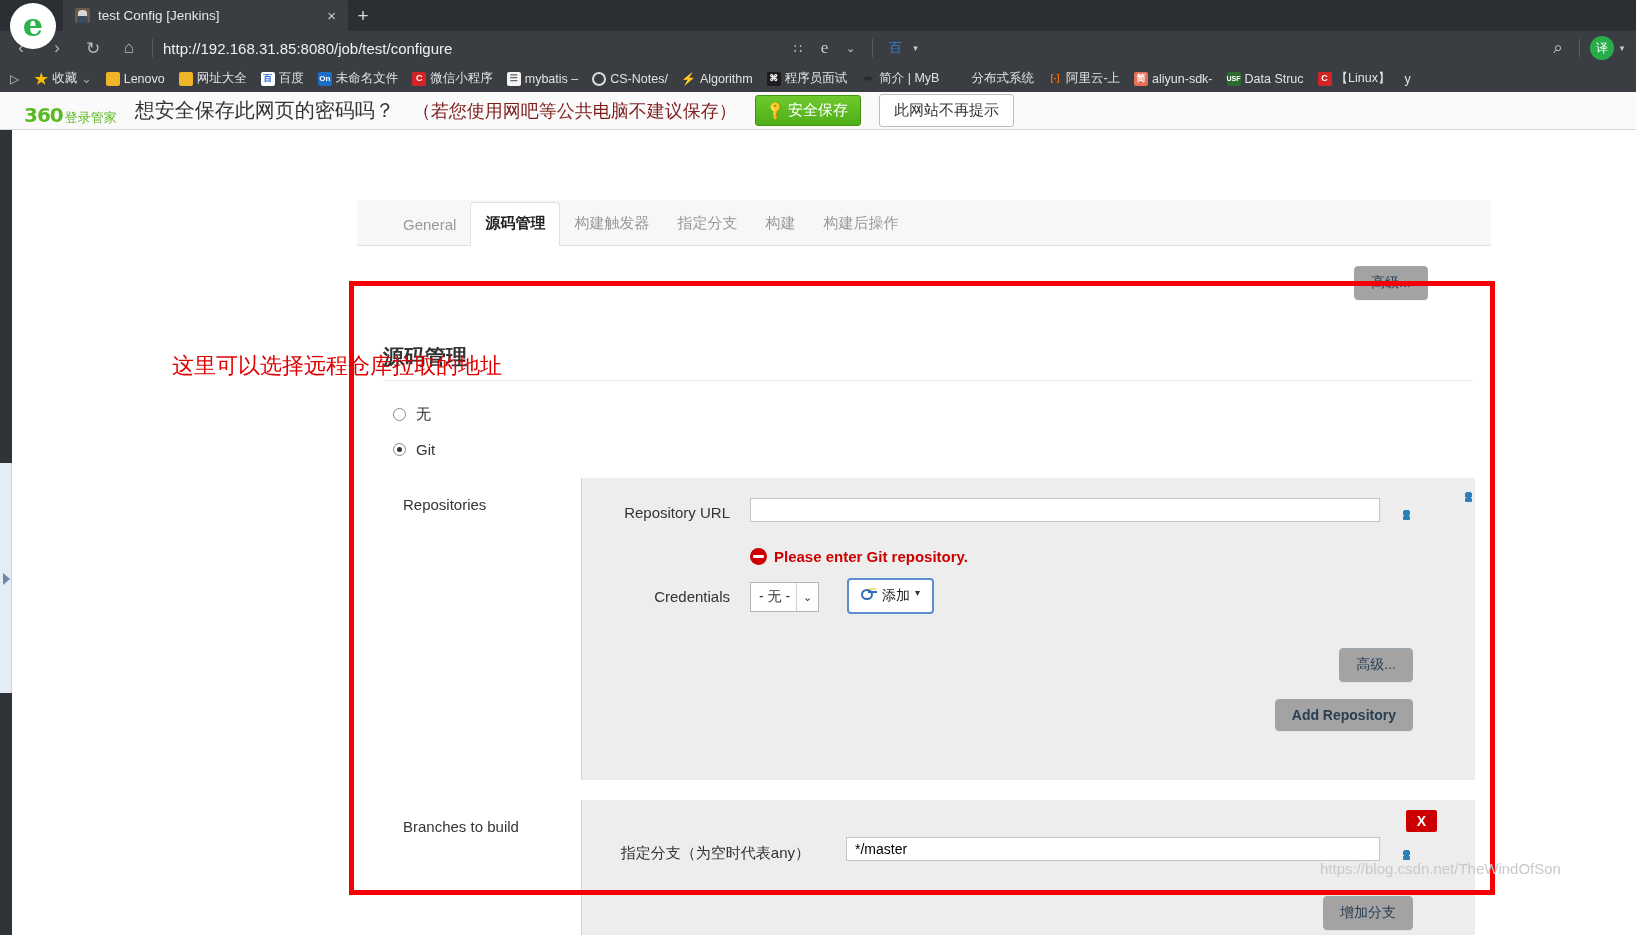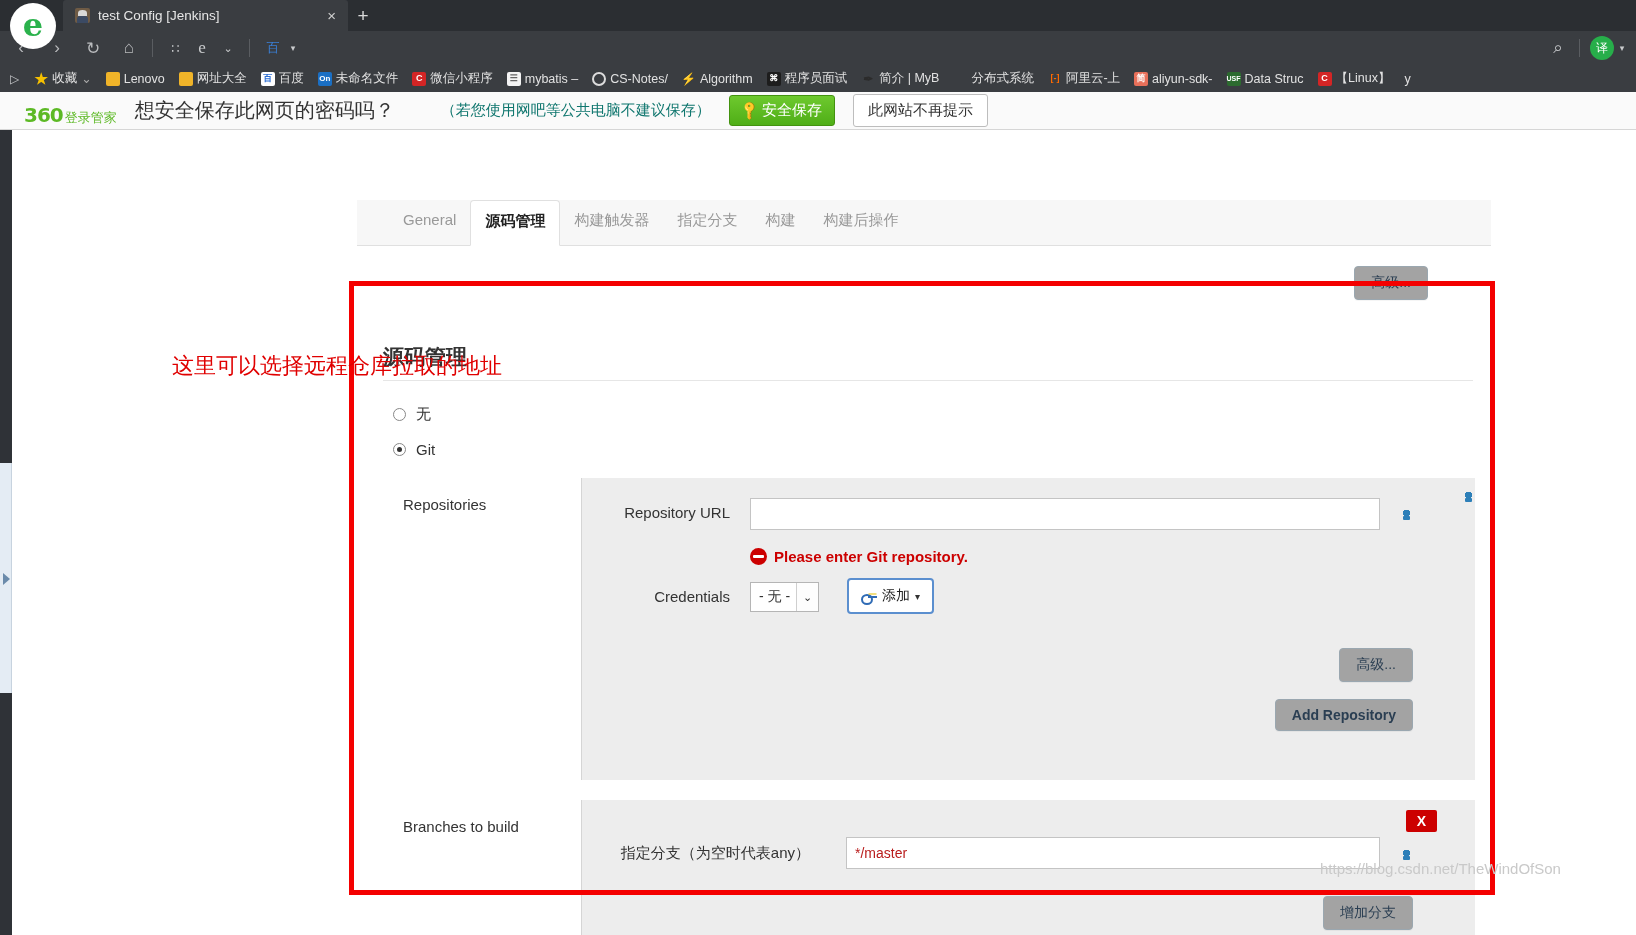--- a/index.html
+++ b/index.html
@@ -63,21 +63,21 @@
   .ico-none { background:none; }
   .bm .sub { color:#aaa; }
 
   
   #pwbar { position:absolute; left:0; top:92px; width:1636px; height:38px; background:#fafafa;
            border-bottom:1px solid #d6d6d6; display:flex; align-items:center; padding-left:24px; gap:18px;}
   #logo360 { display:flex; align-items:baseline; gap:2px;margin-top:9px; }
   #logo360 .n360 { color:#5cb924; font-size:20px; font-weight:bold; font-family:"DejaVu Sans", sans-serif; letter-spacing:-1px;}
   #logo360 .mgr { color:#5cb924; font-size:13px; }
   #pwq { color:#333; font-size:20px; }
-  #pwhint { color:#0f766e; font-size:15px;margin-left:28px; }
+  #pwhint { color:#7f1d1d; font-size:18px; }
   #savebtn { background:linear-gradient(#6ec92e,#4fae17); border:1px solid #43920f; border-radius:3px;
              color:#fff; font-size:15px; padding:5px 12px; display:flex; align-items:center; gap:4px; cursor:pointer;}
   #savebtn .key { color:#ffe082; font-size:13px; transform:rotate(-45deg); }
   #nobtn { background:#fff; border:1px solid #bdbdbd; border-radius:3px; color:#333; font-size:15px;
            padding:6px 14px; cursor:pointer; }
 
   
   #page { position:absolute; left:0; top:130px; width:1636px; height:805px; background:#fff; }
   #leftdark1 { position:absolute; left:0; top:0; width:12px; height:333px; background:#2f3237; }
   #lefthandleWrap { position:absolute; left:0; top:333px; width:12px; height:230px; background:#e4ecf4; border-right:1px solid #c7d3df;}
@@ -87,21 +87,21 @@
 
   #breadcrumbbar { position:absolute; left:12px; top:0; width:1624px; height:48px; background:#fafafa; border-bottom:1px solid #eee; }
   .crumb { position:absolute; top:13px; color:#333; font-size:16px; font-weight:bold; }
   #crumb0 { left:28px; }
   #crumb1 { left:152px; }
 
   #content { position:absolute; left:357px; top:48px; width:1134px; height:757px; background:#fff; }
 
   
   #jtabs { position:absolute; left:0; top:22px; width:1134px; height:46px; background:#f7f7f7;
-           border-bottom:1px solid #e0e0e0; display:flex; padding-left:32px; }
+           border-bottom:1px solid #e0e0e0; display:flex; align-items:flex-end; padding-left:32px; }
   .jtab { font-size:15px; color:#999; padding:11px 14px 12px; cursor:pointer; white-space:nowrap; }
   .jtab.active { background:#fff; color:#222; font-weight:bold; border:1px solid #e0e0e0;
                  border-bottom:1px solid #fff; border-top-left-radius:4px; border-top-right-radius:4px;
                  margin-bottom:-1px; }
 
   #advTopRow { position:absolute; left:0; top:68px; width:1134px; height:72px; background:#fff; }
   #advTopBtn { position:absolute; right:63px; top:20px; }
 
   
   .jbtn { background:#a3a3a3; border:1px solid #9aa7b0; border-radius:4px; color:#2a3e52;
@@ -118,34 +118,34 @@
   .radioRow .rb.on::after { content:""; position:absolute; left:3px; top:3px; width:5px; height:5px; border-radius:50%; background:#333;}
   .radioRow .rlabel { font-size:15px; color:#333; }
   #rowNone { top:75px; }
   #rowGit  { top:111px; }
 
   #repoRow { position:absolute; left:24px; top:148px; width:1094px; height:160px; }
   #repoLabel { position:absolute; left:22px; top:18px; font-size:15px; color:#333; }
   #repoPanel { position:absolute; left:200px; top:0; width:894px; height:302px; background:#ededed; border-left:1px solid #d5d5d5;}
 
   .inputLabel { font-size:15px; color:#333; text-align:right; }
-  .jinput { background:#fff; border:1px solid #c4c4c4; height:32px; font-size:14px; color:#b91c1c;
+  .jinput { background:#fff; border:1px solid #c4c4c4; height:24px; font-size:14px; color:#000000;
             padding:4px 8px; font-family:"Liberation Sans", sans-serif; }
 
   #errRow { display:flex; align-items:center; gap:7px; }
   #errIcon { width:17px; height:17px; border-radius:50%; background:#cc0000; position:relative; flex:none;}
   #errIcon::after{content:"";position:absolute;left:3px;top:7px;width:11px;height:3px;background:#fff;border-radius:1px;}
   #errText { color:#cc0000; font-weight:bold; font-size:15px; }
 
   .jselectWrap { display:inline-flex; align-items:stretch; border:1px solid #b5b5b5; background:#fff; height:30px; }
   .jselectWrap .val { font-size:14px; color:#333; padding:4px 6px 4px 8px; display:flex; align-items:center;}
   .jselectWrap .arw { width:22px; border-left:1px solid #cfcfcf; display:flex; align-items:center; justify-content:center;
                       background:#fdfdfd; font-size:11px; color:#333;}
   #addBtn { border:2px solid #5b8fcf; border-radius:4px; background:#fff; padding:7px 12px; display:flex;
-            align-items:center; gap:5px; cursor:pointer; }
+            align-items:flex-start; gap:5px; cursor:pointer; }
   #addBtn .keyico { width:16px; height:9px; position:relative; flex:none;}
   #addBtn .keyico::before{content:"";position:absolute;left:0;top:2px;width:8px;height:7px;border-radius:50%;border:2px solid #2f6bb5;}
   #addBtn .keyico::after{content:"";position:absolute;left:7px;top:4px;width:9px;height:2px;background:#2f6bb5;box-shadow:0 -3px 0 -0.5px #e8c000;}
   #addBtn .lbl { font-size:14px; color:#222; }
   #addBtn .caret { font-size:10px; color:#333; }
 
   
   #branchRow { position:absolute; left:24px; top:470px; width:1094px; }
   #branchLabel { position:absolute; left:22px; top:18px; font-size:15px; color:#333; }
   #branchPanel { position:absolute; left:200px; top:0; width:894px; height:160px; background:#ededed; border-left:1px solid #d5d5d5;}
@@ -185,20 +185,21 @@
     <span class="tabclose">×</span>
   </div>
   <div id="newtab">+</div>
 
   <div id="navrow">
     <div class="navbtn">‹</div>
     <div class="navbtn">›</div>
     <div class="navbtn">↻</div>
     <div class="navbtn">⌂</div>
     <div class="sep"></div>
+    <div id="urltext">http://192.168.31.85:8080/job/test/configure</div>
     <div class="rightIcon" style="font-size:13px;letter-spacing:1px">∷</div>
     <div class="rightIcon" style="font-family:'Liberation Serif',serif;font-size:17px">e</div>
     <div class="rightIcon" style="font-size:11px">⌄</div>
     <div class="sep"></div>
     <div class="rightIcon" style="color:#3a7fd5;font-size:13px">百</div>
     <div class="rightIcon" style="font-size:9px;width:14px">▾</div>
     <div style="flex:1"></div>
     <div class="rightIcon" style="font-size:17px">⌕</div>
     <div class="sep"></div>
     <div id="translatebtn">译</div>

